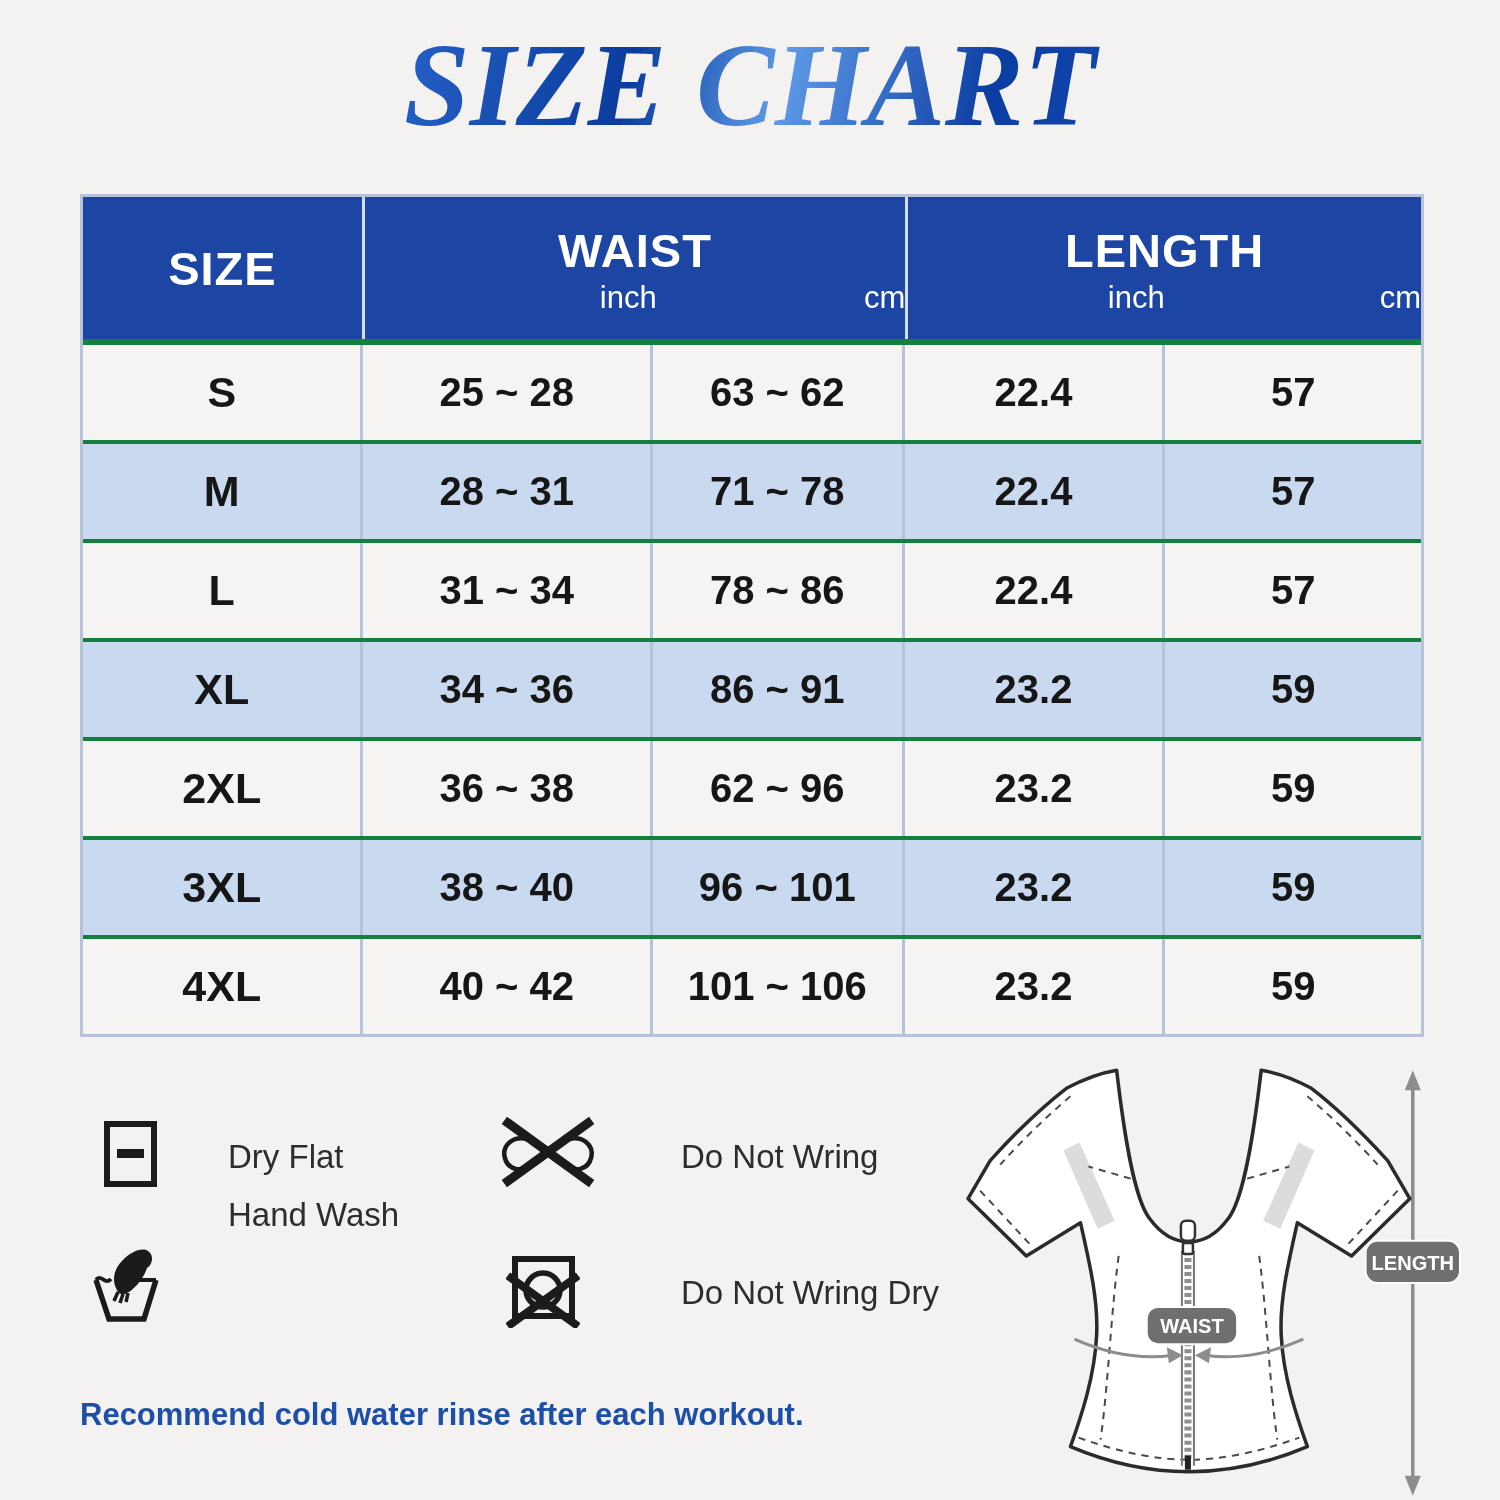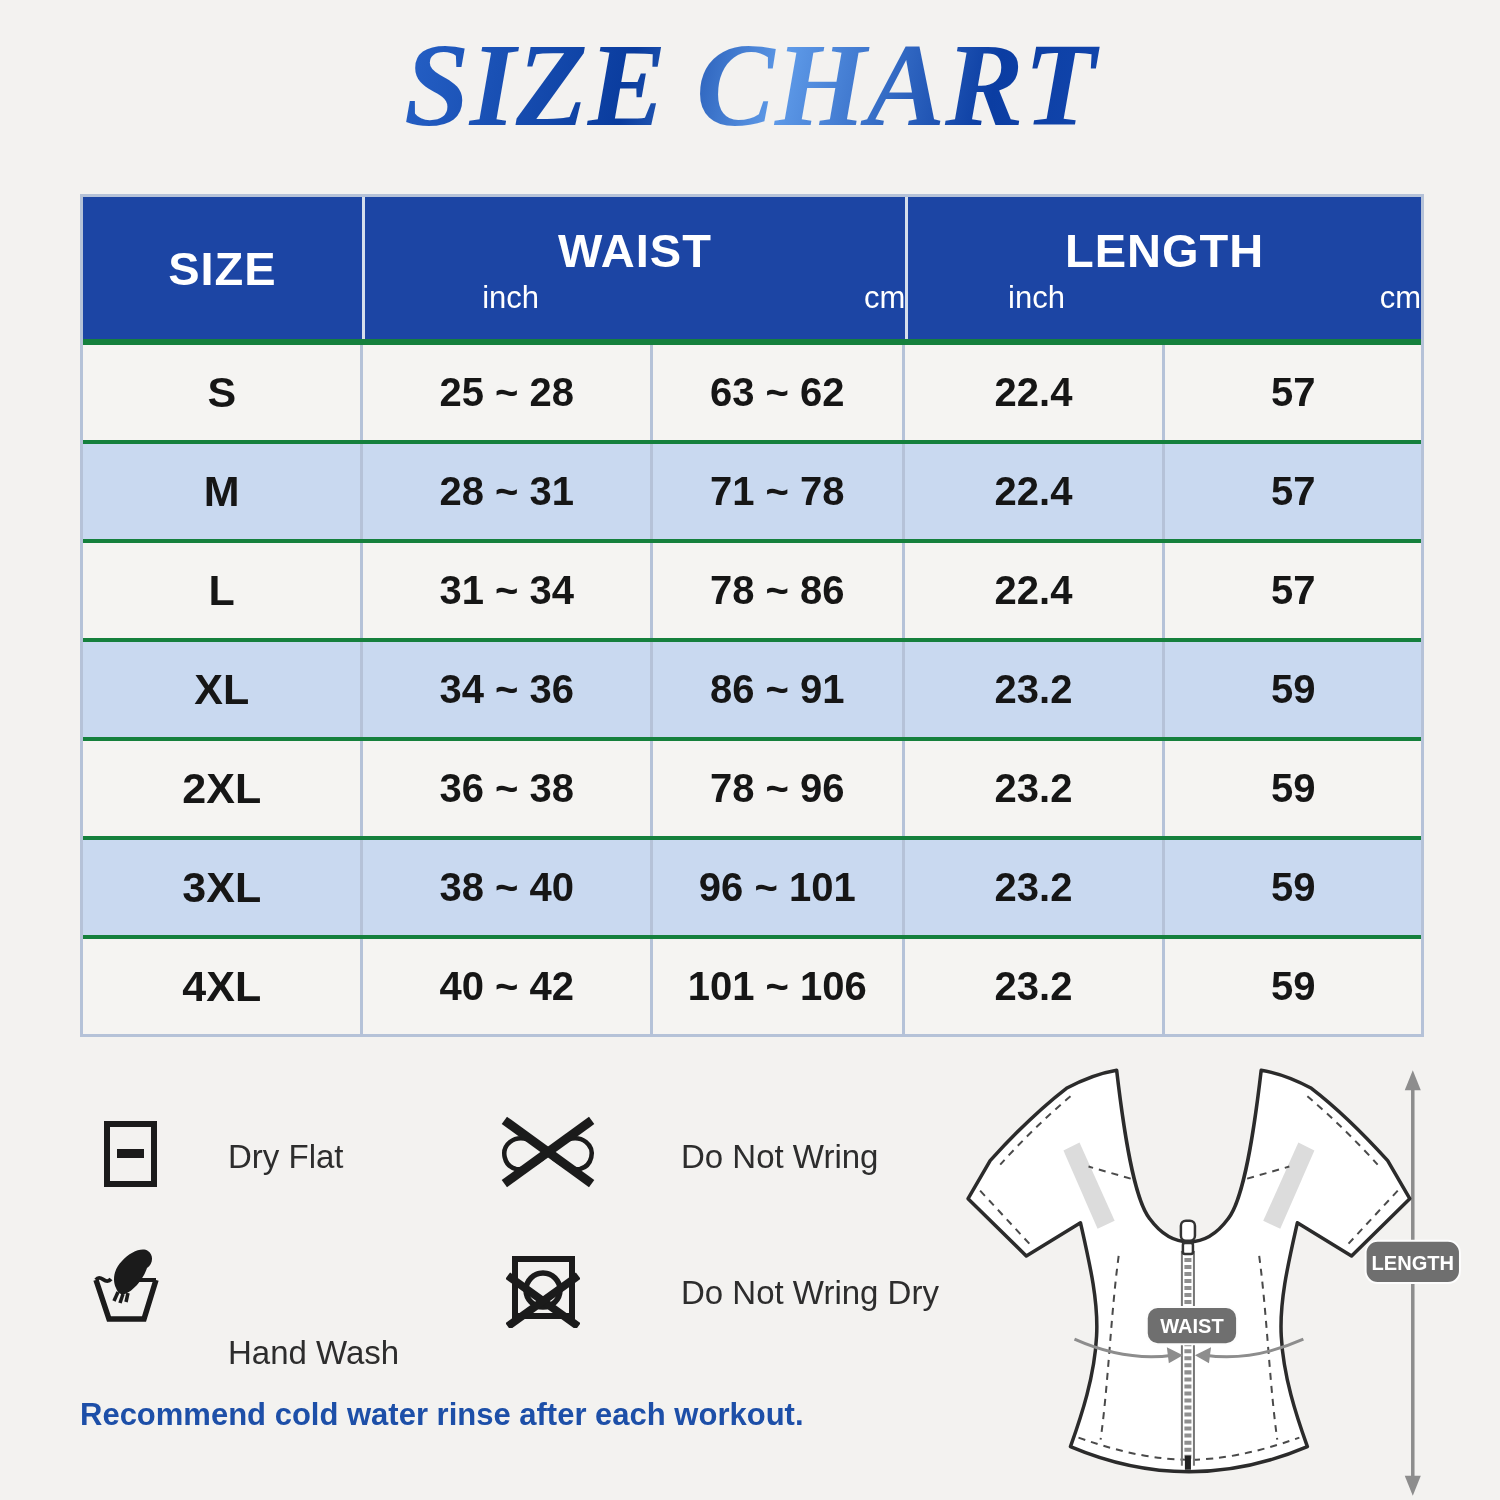--- a/index.html
+++ b/index.html
@@ -18,21 +18,21 @@
   .size-table { position:absolute; left:80px; top:194px; width:1338px;
     border:3px solid #b5c2d8; background:#15803d; }
   .thead { display:grid; grid-template-columns:280fr 543fr 515fr; column-gap:3px;
     background:#d5deec; height:142px; }
   .hcell { background:#1c45a4; color:#ffffff; }
   .hcell.sizecol { display:flex; align-items:center; justify-content:center;
     font-size:47px; font-weight:700; letter-spacing:1px; }
   .hcell.group { display:flex; flex-direction:column; justify-content:center; padding-top:4px; }
   .glabel { text-align:center; font-size:47px; font-weight:700; letter-spacing:1px; line-height:1; }
   .units { display:flex; margin-top:8px; font-size:31px; font-weight:400; line-height:1; }
-  .units .a { width:54%; text-align:center; }
+  .units .a { width:54%; text-align:right; }
   .units .b { width:46%; text-align:right; }
   .units.even .a, .units.even .b { width:50%; }
   .tbody { margin-top:6px; }
   .trow { display:grid; grid-template-columns:280fr 289fr 251fr 260fr 258fr;
     column-gap:3px; background:#b5c2d8; height:95px; }
   .trow + .trow { margin-top:4px; }
   .cell { display:flex; align-items:center; justify-content:center;
     font-size:40px; font-weight:700; color:#161616; background:#f5f4f2; }
   .trow.alt .cell { background:#c9d9f0; }
   .cell.sizecol { font-size:43px; }
@@ -95,21 +95,21 @@
     <div class="trow alt">
       <div class="cell sizecol">XL</div>
       <div class="cell">34 ~ 36</div>
       <div class="cell">86 ~ 91</div>
       <div class="cell">23.2</div>
       <div class="cell">59</div>
     </div>
     <div class="trow">
       <div class="cell sizecol">2XL</div>
       <div class="cell">36 ~ 38</div>
-      <div class="cell">78 ~ 96</div>
+      <div class="cell">62 ~ 96</div>
       <div class="cell">23.2</div>
       <div class="cell">59</div>
     </div>
     <div class="trow alt">
       <div class="cell sizecol">3XL</div>
       <div class="cell">38 ~ 40</div>
       <div class="cell">96 ~ 101</div>
       <div class="cell">23.2</div>
       <div class="cell">59</div>
     </div>
@@ -147,21 +147,21 @@
   <path d="M4,38 L17,77 L52,77 L64,38" fill="none" stroke="#1b1b1b" stroke-width="5.5"></path>
   <path d="M4,38 C9,31 13,44 19,37" fill="none" stroke="#1b1b1b" stroke-width="4"></path>
   <path d="M47,38 L64,38" fill="none" stroke="#1b1b1b" stroke-width="4"></path>
   <path d="M24,46 C20,38 22,27 30,19 C38,10 50,5 56,9 C62,13 61,22 55,26 C51,38 41,49 33,52 C28,53 26,51 24,46 Z" fill="#1b1b1b"></path>
   <g stroke="#1b1b1b" stroke-width="3.5" fill="none">
     <path d="M26,50 l-4,9"></path>
     <path d="M31,52 l-3,9"></path>
     <path d="M36,51 l-2,9"></path>
   </g>
 </svg>
-<div class="care-label" style="left:228px; top:1336px;">Hand Wash</div>
+<div class="care-label" style="left:228px; top:1198px;">Hand Wash</div>
 
 <svg class="care-icon" style="left:506px; top:1254px; width:74px; height:74px;" viewBox="0 0 74 74">
   <rect x="9" y="5" width="57" height="57" fill="none" stroke="#1b1b1b" stroke-width="6"></rect>
   <circle cx="37" cy="36" r="17" fill="none" stroke="#1b1b1b" stroke-width="5.5"></circle>
   <g stroke="#1b1b1b" stroke-width="8" stroke-linecap="square">
     <line x1="5" y1="24" x2="69" y2="70"></line>
     <line x1="69" y1="24" x2="5" y2="70"></line>
   </g>
 </svg>
 <div class="care-label" style="left:681px; top:1276px;">Do Not Wring Dry</div>

